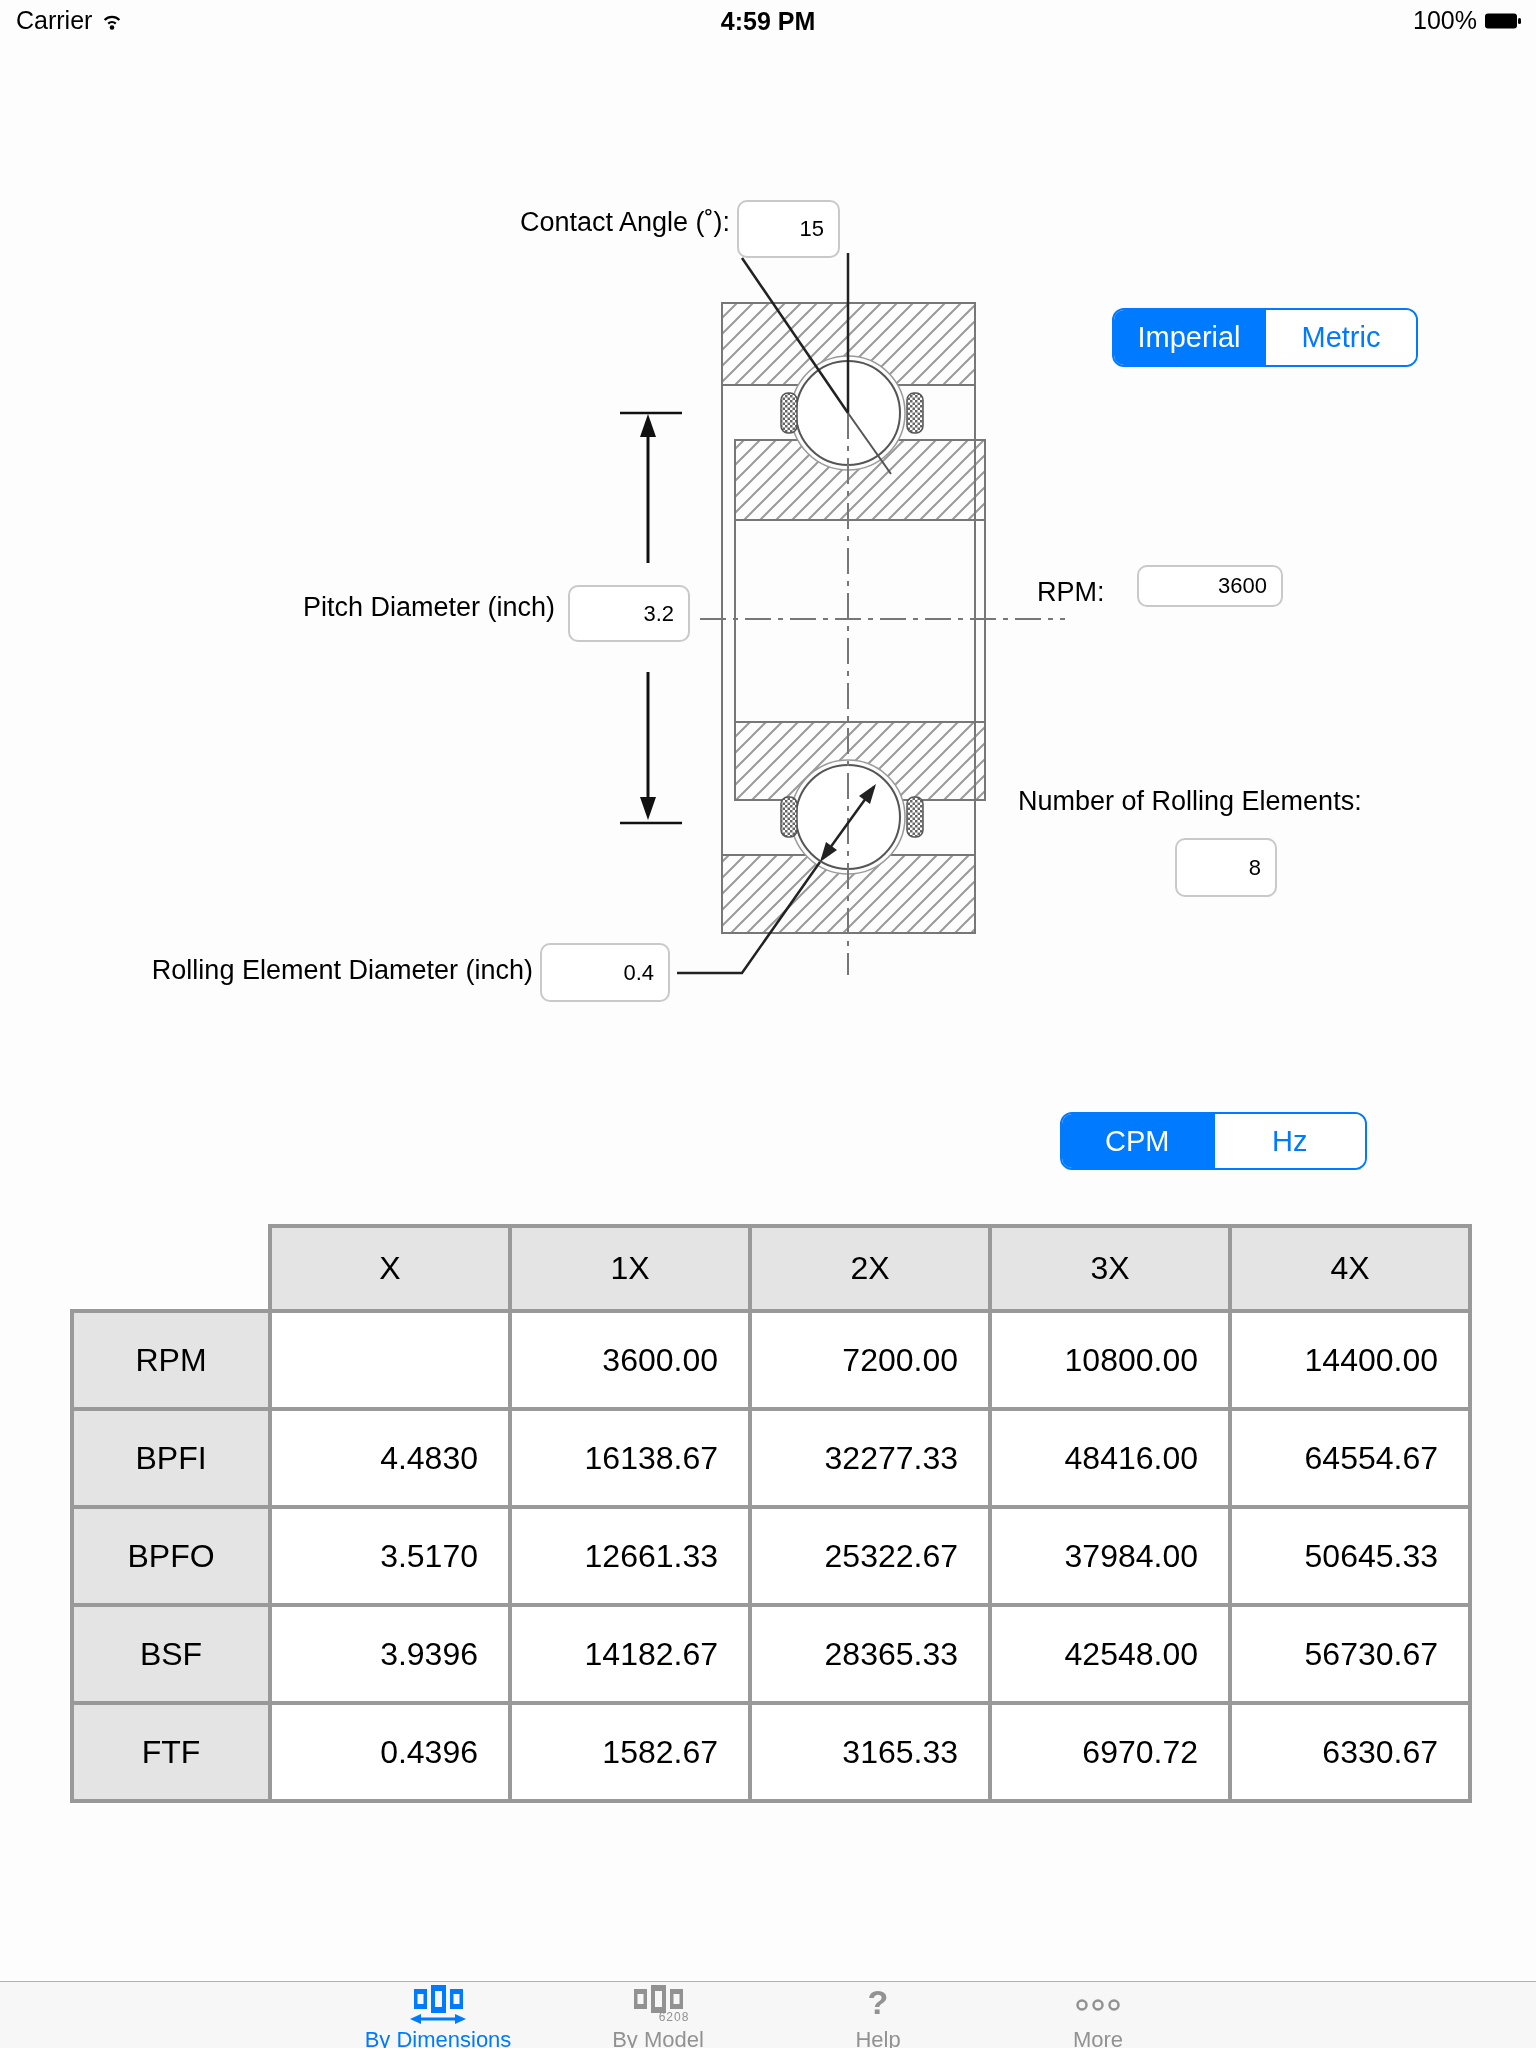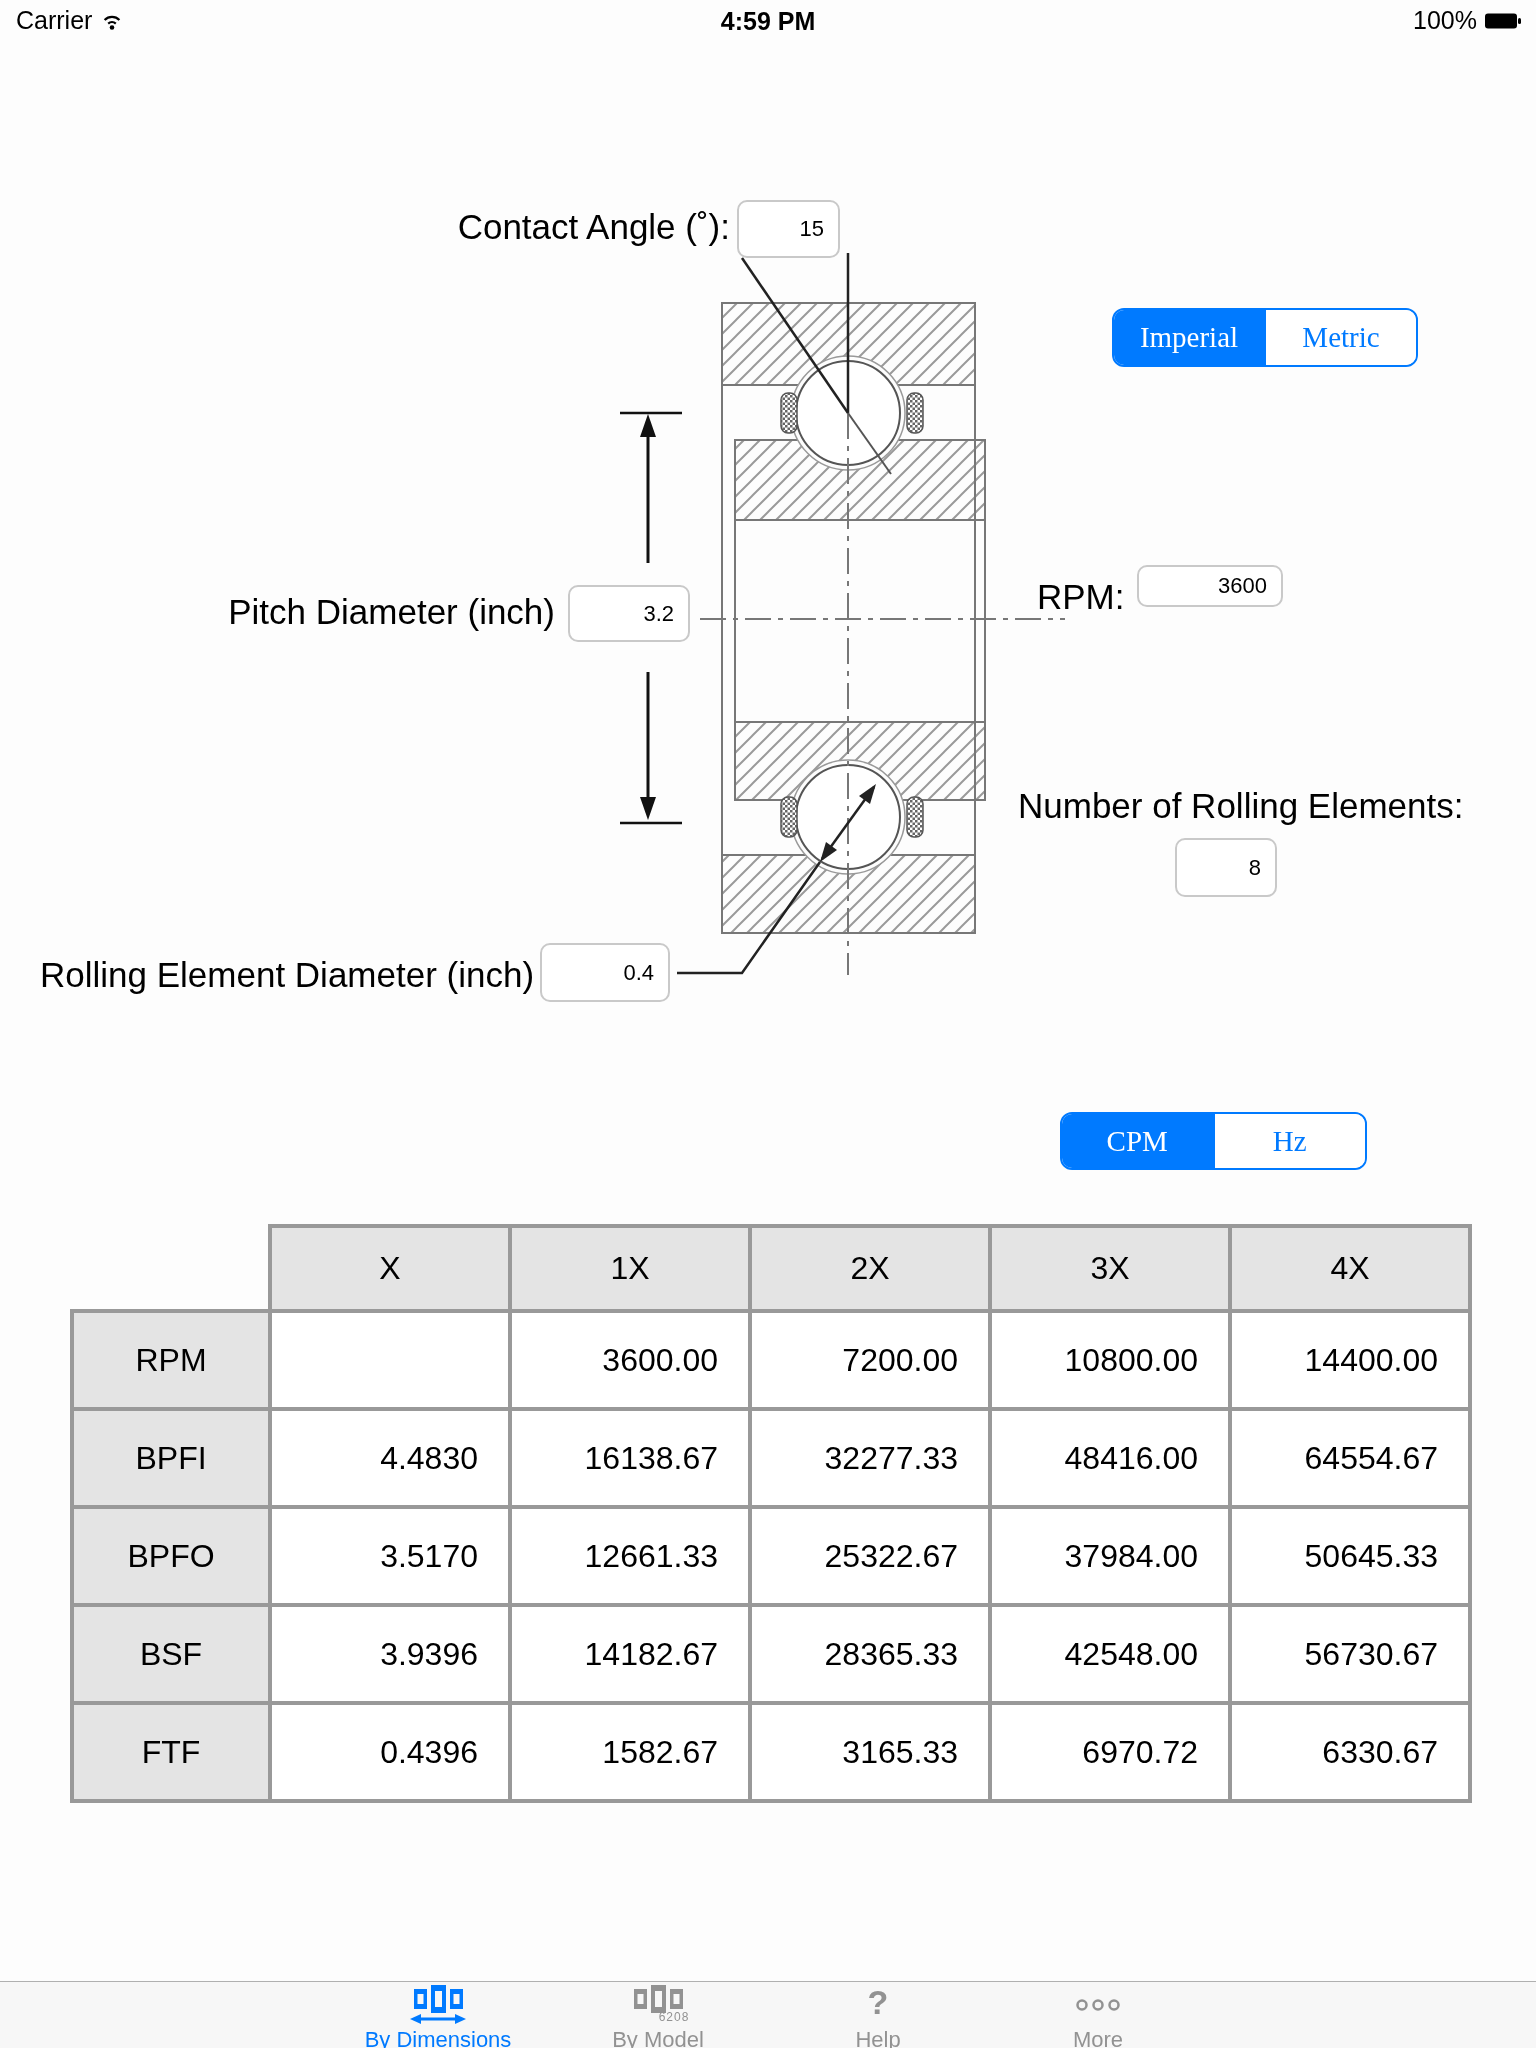--- a/index.html
+++ b/index.html
@@ -7,28 +7,28 @@
   #screen{position:relative;width:1536px;height:2048px;background:#fdfdfd;overflow:hidden;}
   .abs{position:absolute;}
 
   
   #statusbar{position:absolute;left:0;top:0;width:1536px;height:44px;font-size:25px;color:#000;}
   #sb-left{position:absolute;left:16px;top:6px;display:flex;align-items:center;gap:8px;}
   #sb-time{position:absolute;left:0;top:7px;width:1536px;text-align:center;font-weight:600;}
   #sb-right{position:absolute;right:14px;top:6px;display:flex;align-items:center;gap:7px;}
 
   
-  .lbl{position:absolute;font-size:35px;color:#000;white-space:nowrap;}
+  .lbl{position:absolute;font-size:27px;color:#000;white-space:nowrap;}
   .tbox{position:absolute;background:#fff;border:2px solid #c9c9c9;border-radius:10px;
         font-size:22px;text-align:right;padding:0 14px 0 0;box-sizing:border-box;color:#000;
         outline:none;font-family:inherit;}
 
   
   .seg{position:absolute;display:flex;border:2px solid var(--accent);border-radius:12px;
-       overflow:hidden;background:#fff;box-sizing:border-box;font-family:Liberation Serif, serif;}
+       overflow:hidden;background:#fff;box-sizing:border-box;}
   .seg button{flex:1;border:none;background:#fff;color:var(--accent);font-size:29px;
        font-family:inherit;padding:0;cursor:pointer;}
   .seg button.sel{background:var(--accent);color:#fff;}
   .seg button + button{border-left:2px solid var(--accent);}
 
   
   table.freq{position:absolute;left:70px;top:1224px;border-collapse:collapse;table-layout:fixed;
        width:1398px;}
   .freq th,.freq td{border:4px solid var(--tblborder);font-size:32px;font-weight:400;color:#000;
        overflow:hidden;}

